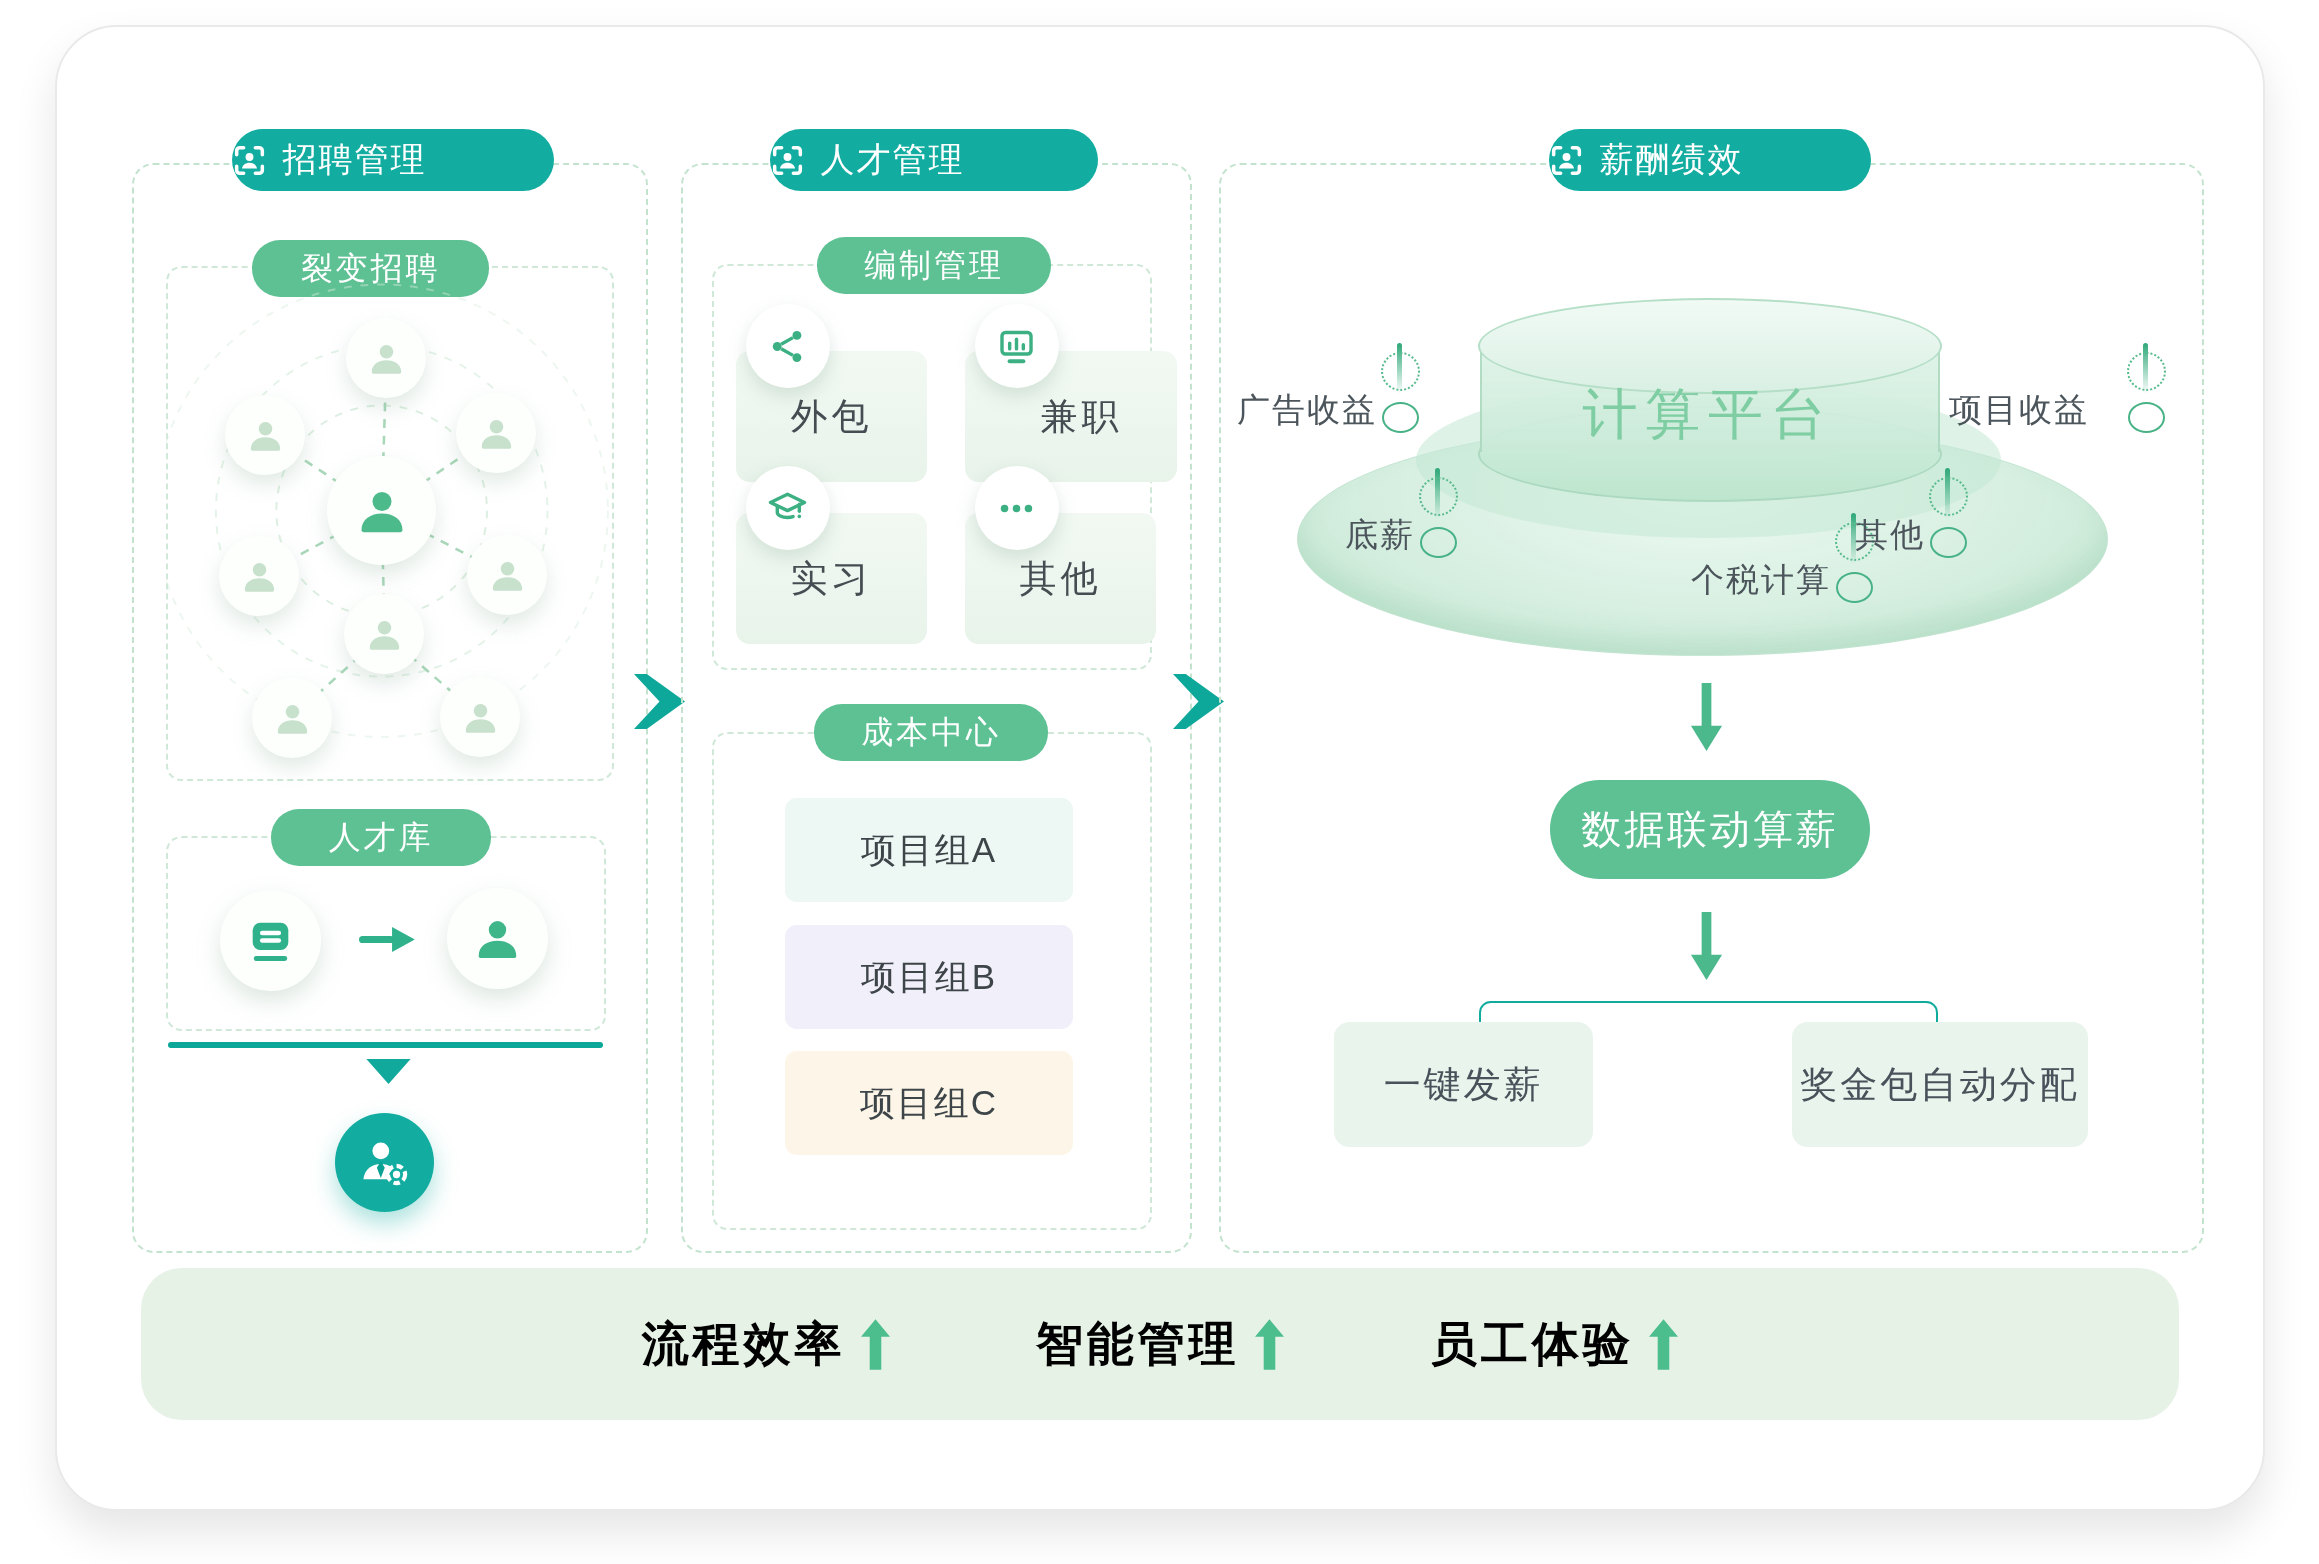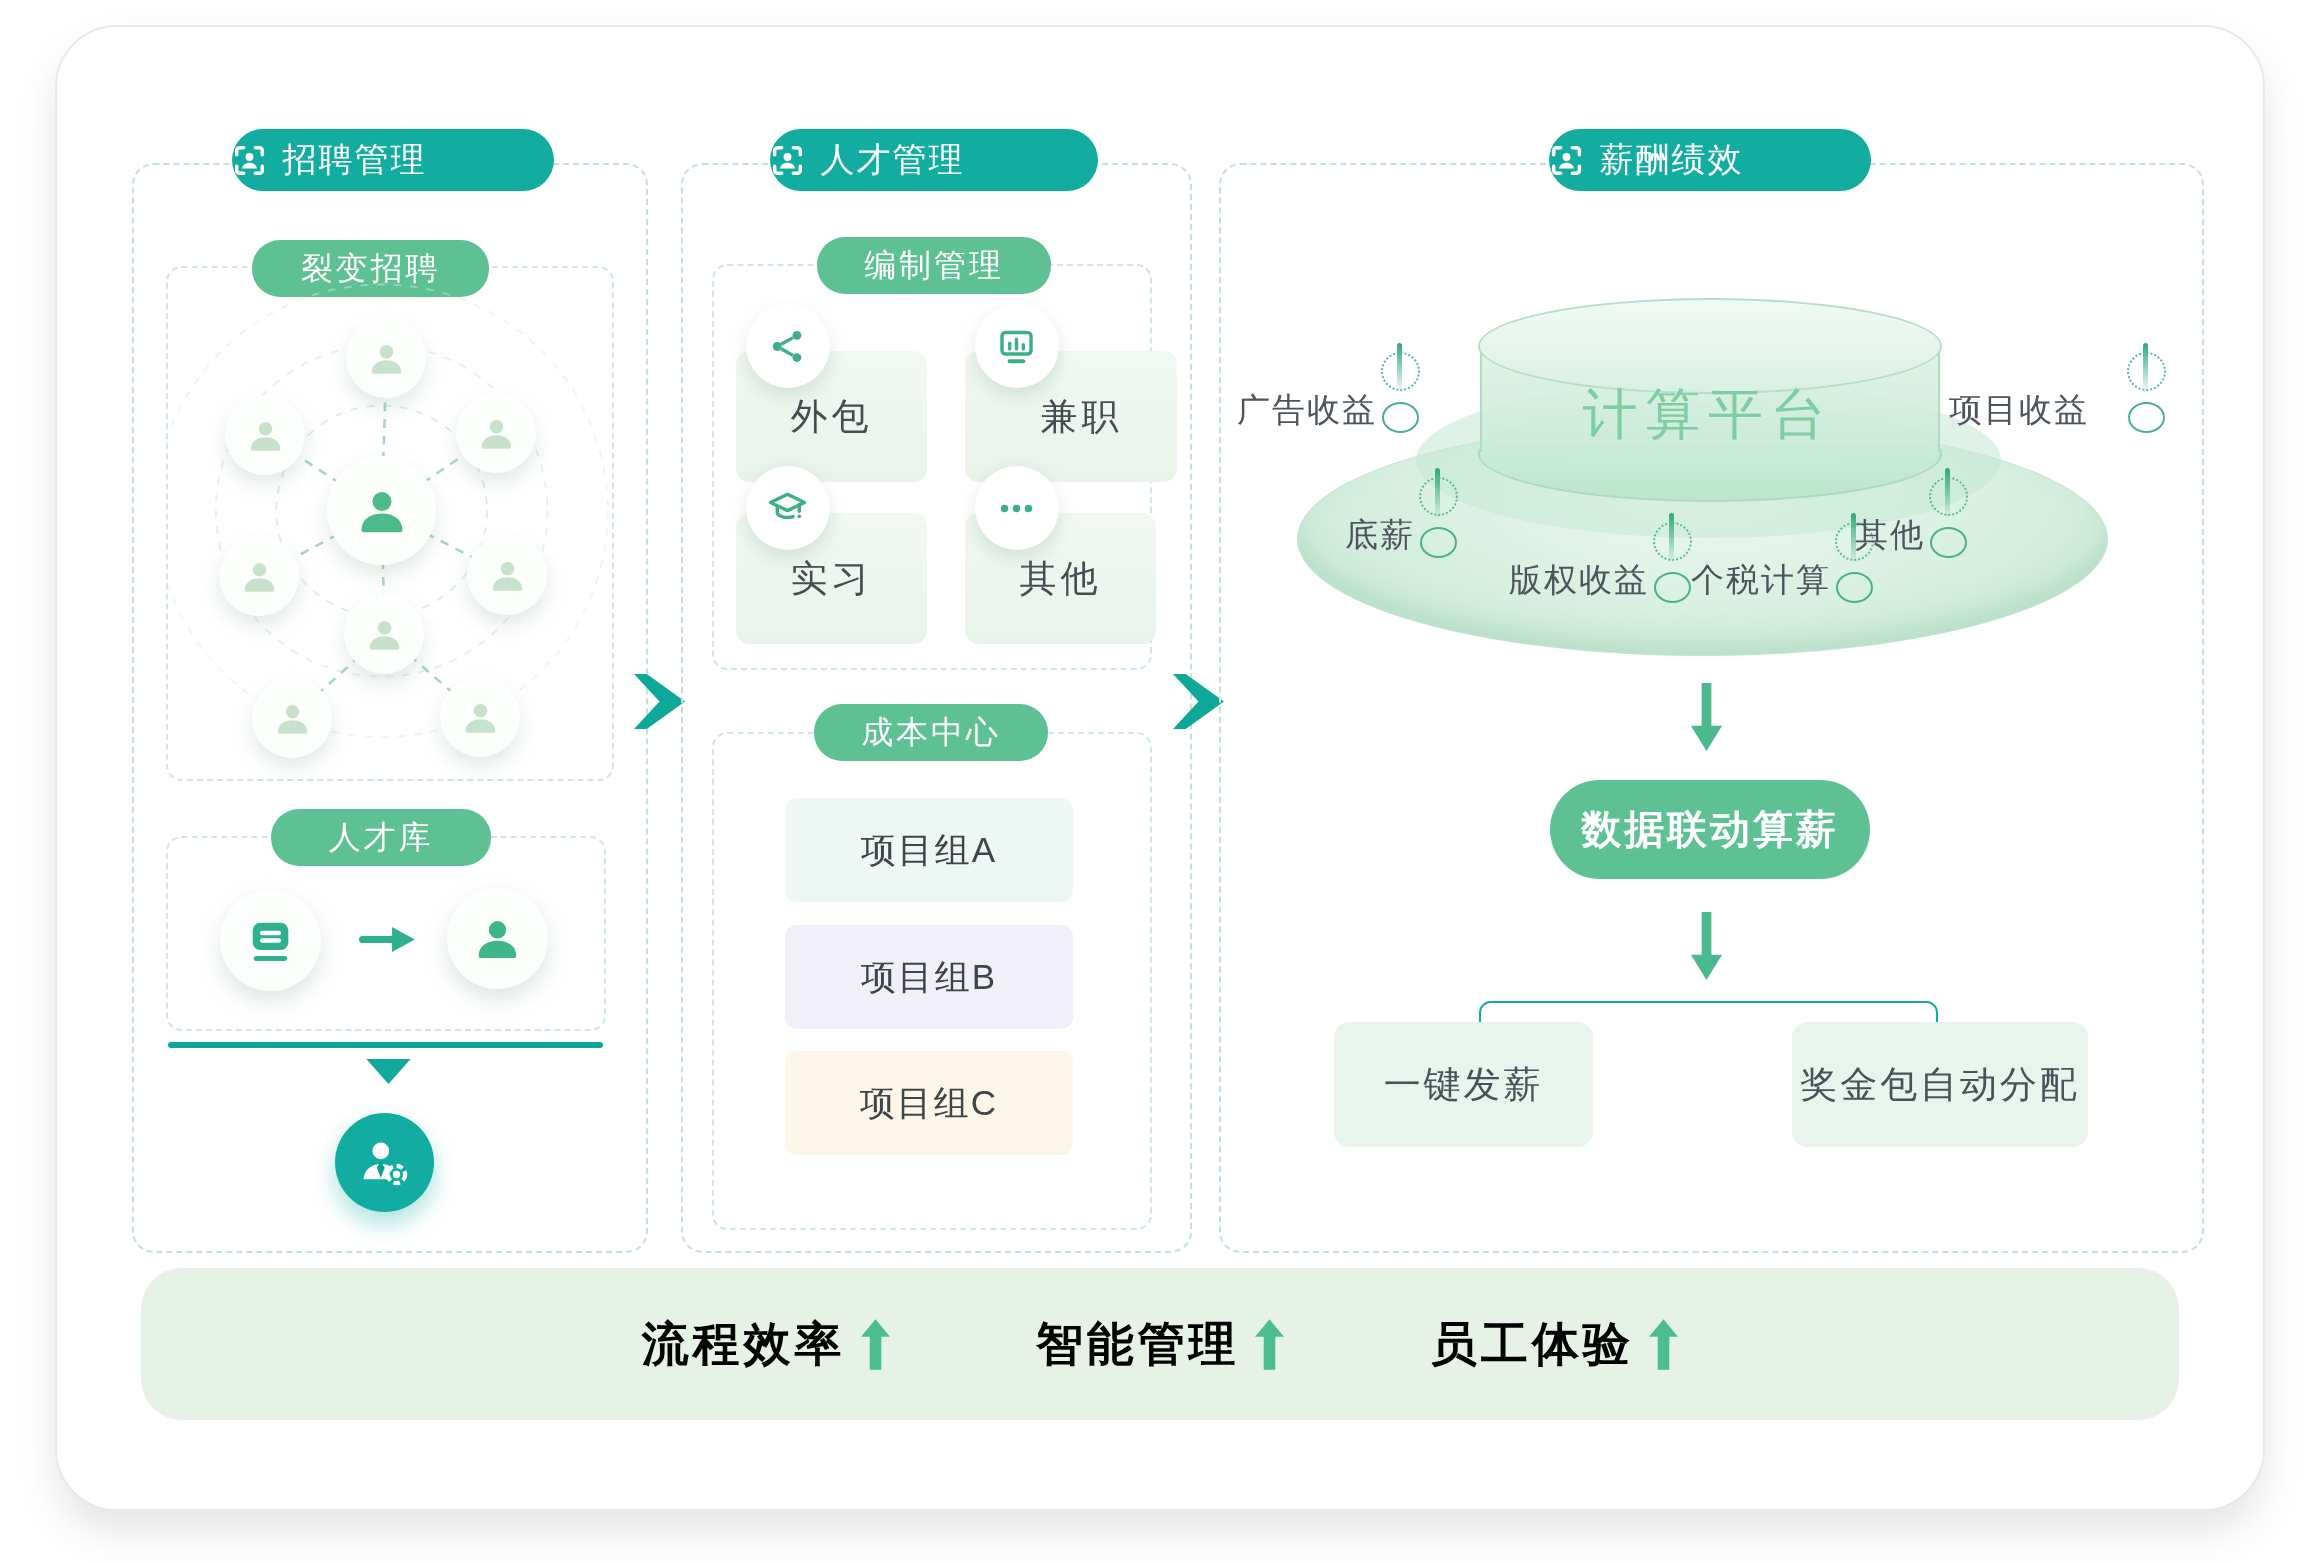--- a/index.html
+++ b/index.html
@@ -54,21 +54,21 @@
   .pin{position:absolute;display:flex;align-items:flex-end;}
   .pin-label{font-size:33px;color:#4b555b;letter-spacing:2px;white-space:nowrap;}
   .pin-graphic{position:relative;width:45px;height:90px;margin-top:5.9px;}
   .pin-stem{position:absolute;left:19.5px;top:0;width:5.9px;height:51px;border-radius:2.9px;
         background:linear-gradient(180deg,#2ea878,rgba(120,200,160,0));}
   .pin-dot-circle{position:absolute;left:3.9px;top:8.8px;width:35px;height:35px;border:2px dotted #57bb8d;border-radius:50%;}
   .pin-end-circle{position:absolute;left:4.9px;top:59px;width:33px;height:27px;border:2.9px solid #47b286;border-radius:50%;}
   
   .process-pill{position:absolute;left:1550px;top:780px;width:320px;height:99px;background:#5ec194;
         border-radius:50px;display:flex;align-items:center;justify-content:center;color:#fff;font-size:40px;
-        font-weight:700;letter-spacing:2.9px;}
+        font-weight:400;letter-spacing:2.9px;}
   .bracket{position:absolute;left:1479px;top:1001px;width:455px;height:21.5px;border:2.9px solid #10ab9d;
         border-bottom:none;border-radius:11.7px 11.7px 0 0;}
   .output-box{position:absolute;top:1022px;height:125px;border-radius:15.6px;background:#e9f4ec;
         display:flex;align-items:center;justify-content:center;font-size:37px;color:#49525a;letter-spacing:2.9px;}
   
   .banner{position:absolute;left:141px;top:1268px;width:2038px;height:152px;background:#e7f2e7;
         border-radius:41px;display:flex;align-items:center;justify-content:center;gap:146px;}
   .banner-item{display:flex;align-items:center;gap:15.6px;}
   .banner-label{font-size:47px;font-weight:700;color:#000000;letter-spacing:3.9px;}
   svg{display:block;}
@@ -354,28 +354,20 @@
     </div>
   </div>
   <div class="pin" style="left:1345px;top:462px;width:215px;">
     <span class="pin-label">底薪</span>
     <div class="pin-graphic">
       <div class="pin-stem"></div>
         <div class="pin-dot-circle"></div>
         <div class="pin-end-circle"></div>
     </div>
   </div>
-  <div class="pin" style="left:1509px;top:507px;width:215px;">
-    <span class="pin-label">版权收益</span>
-    <div class="pin-graphic">
-      <div class="pin-stem"></div>
-        <div class="pin-dot-circle"></div>
-        <div class="pin-end-circle"></div>
-    </div>
-  </div>
   <div class="pin" style="left:1691px;top:507px;width:215px;">
     <span class="pin-label">个税计算</span>
     <div class="pin-graphic">
       <div class="pin-stem"></div>
         <div class="pin-dot-circle"></div>
         <div class="pin-end-circle"></div>
     </div>
   </div>
   <div class="pin" style="left:1855px;top:462px;width:215px;">
     <span class="pin-label">其他</span>

